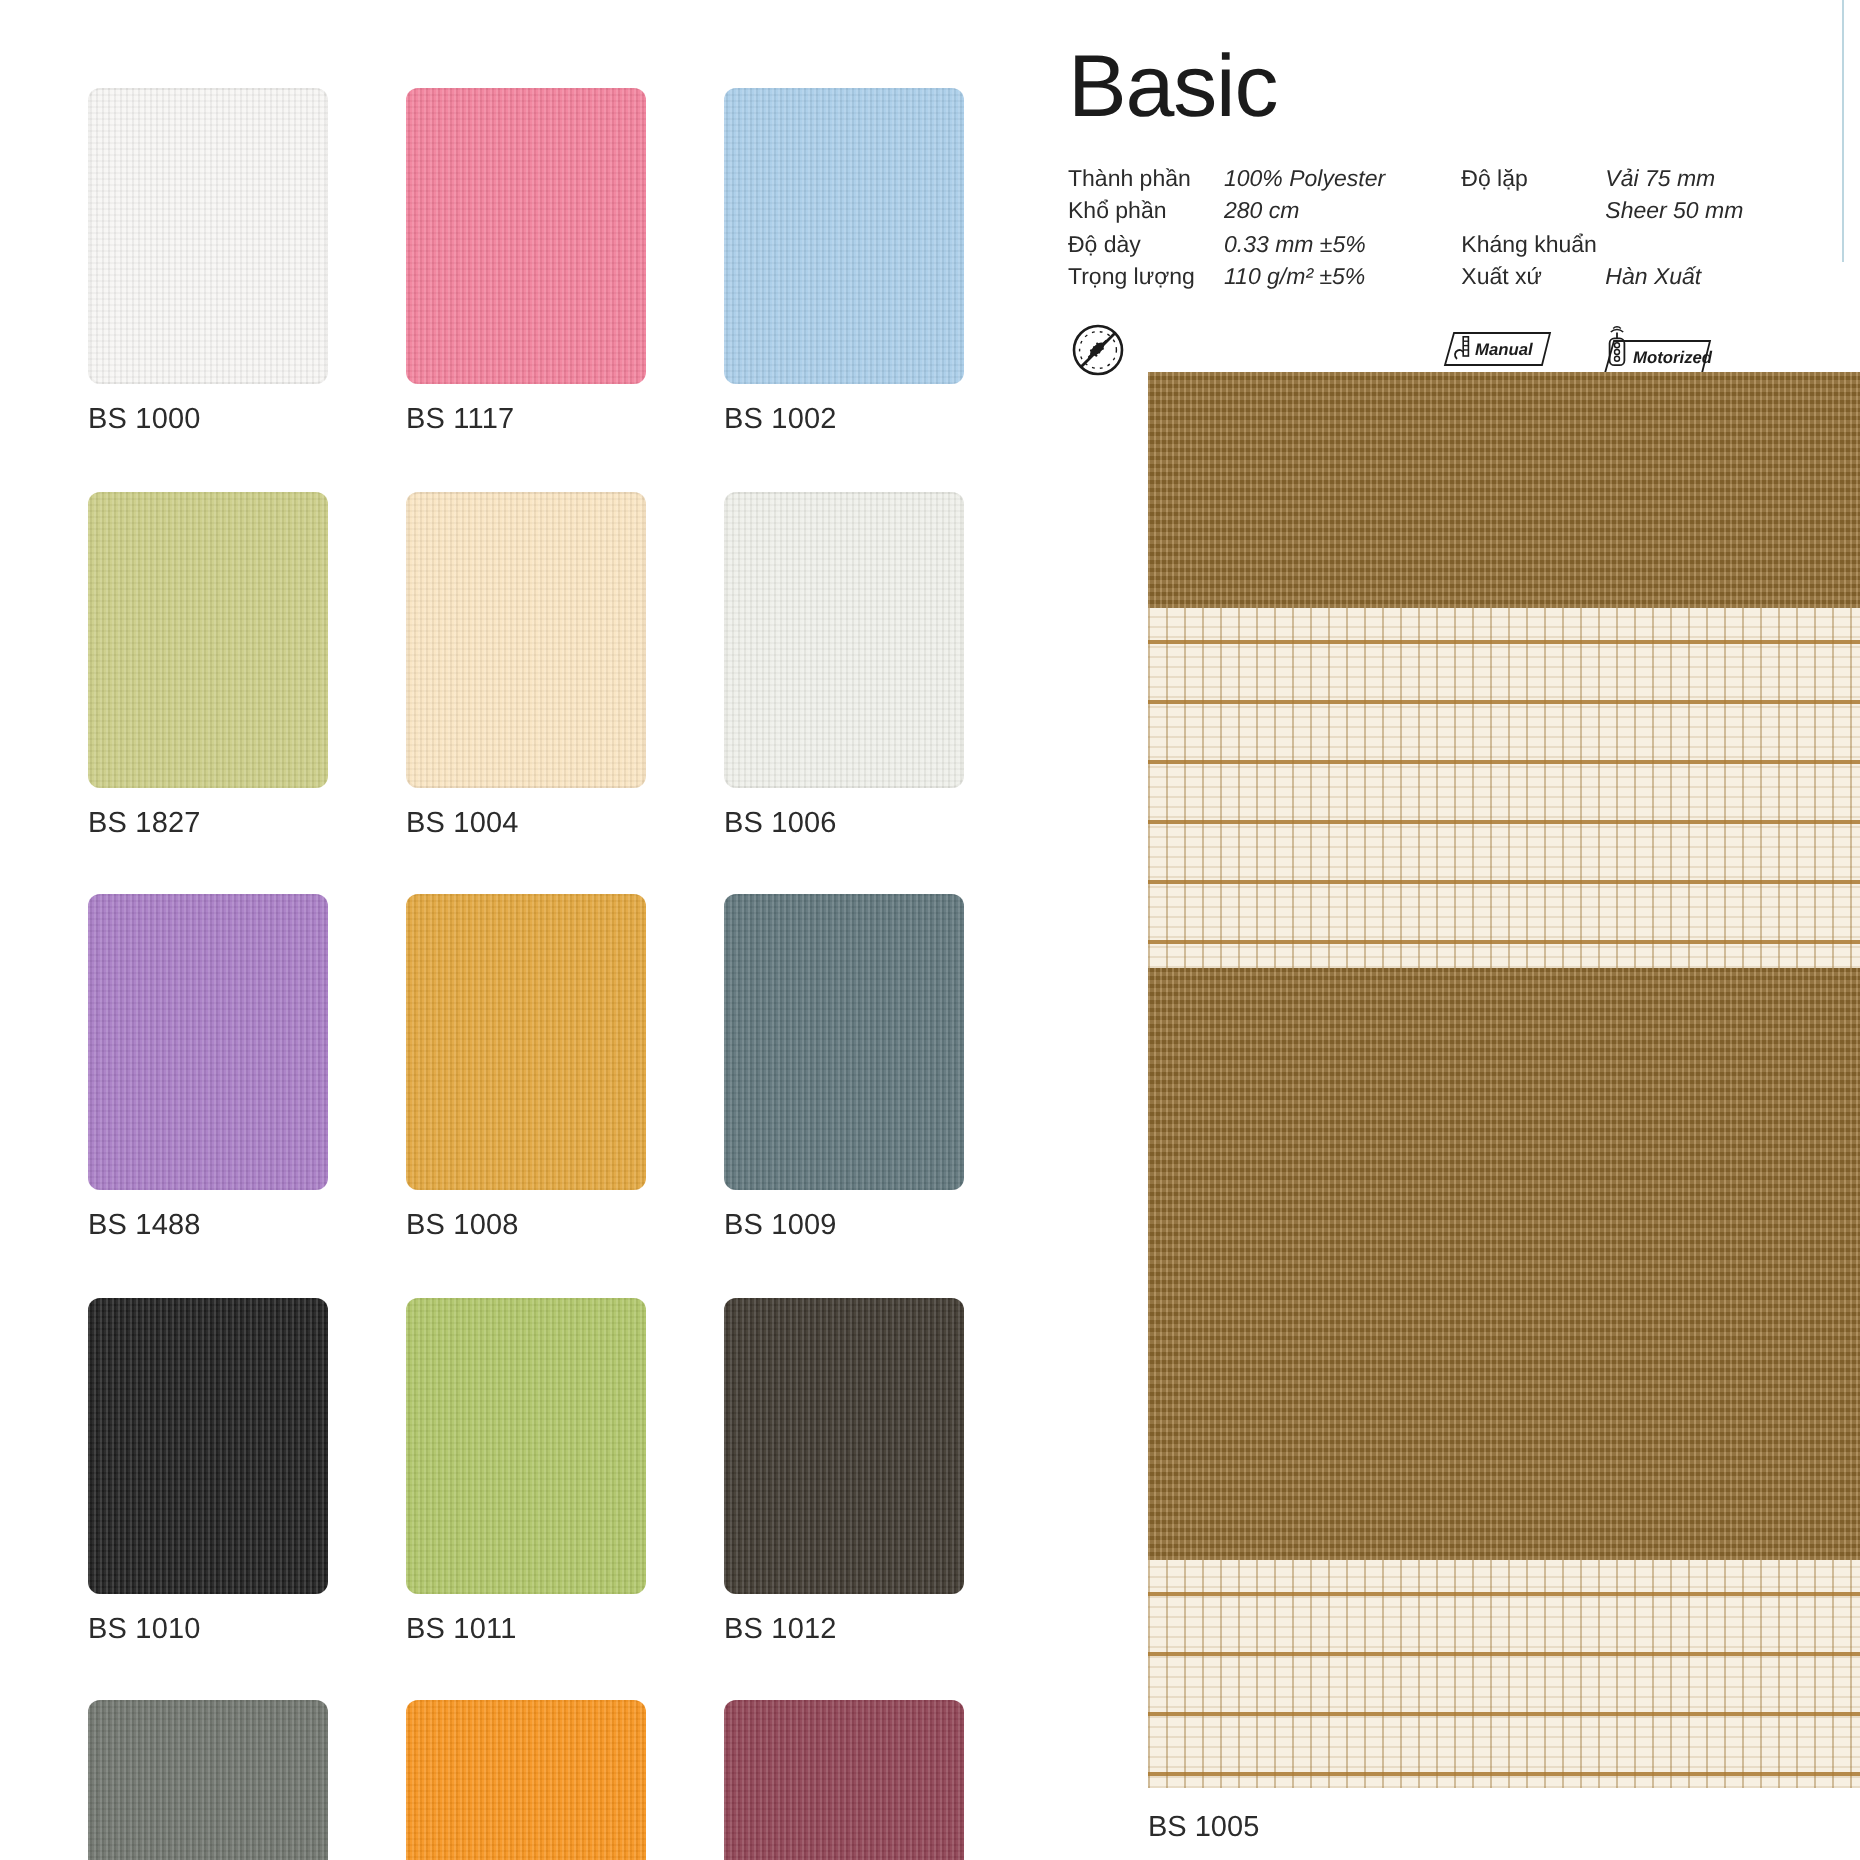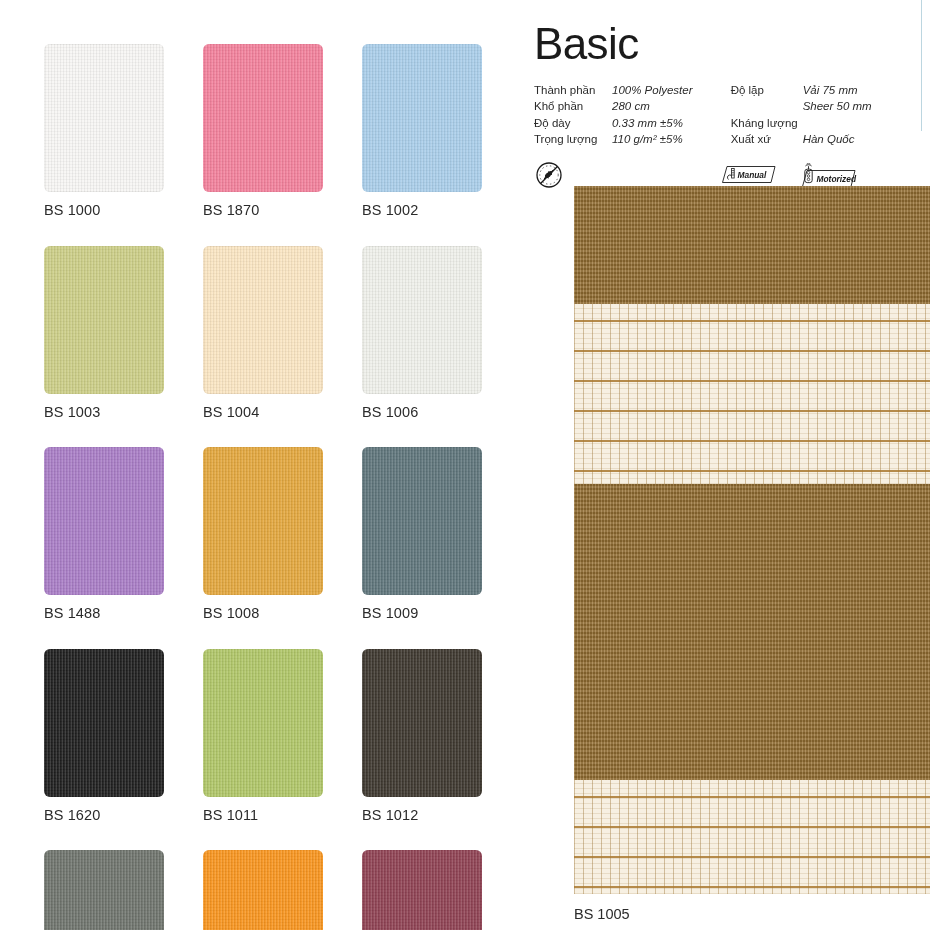--- a/index.html
+++ b/index.html
@@ -205,29 +205,29 @@
 
 <div class="page-edge-rule"></div>
 
 <div class="swatch-grid">
     <div class="swatch-cell">
       <div class="swatch-chip light" style="background-color: rgb(247, 246, 244);"></div>
       <div class="swatch-label">BS 1000</div>
     </div>
     <div class="swatch-cell">
       <div class="swatch-chip" style="background-color: rgb(242, 128, 155);"></div>
-      <div class="swatch-label">BS 1870</div>
+      <div class="swatch-label">BS 1117</div>
     </div>
     <div class="swatch-cell">
       <div class="swatch-chip" style="background-color: rgb(169, 205, 233);"></div>
       <div class="swatch-label">BS 1002</div>
     </div>
     <div class="swatch-cell">
       <div class="swatch-chip" style="background-color: rgb(203, 205, 134);"></div>
-      <div class="swatch-label">BS 1003</div>
+      <div class="swatch-label">BS 1827</div>
     </div>
     <div class="swatch-cell">
       <div class="swatch-chip light" style="background-color: rgb(250, 229, 194);"></div>
       <div class="swatch-label">BS 1004</div>
     </div>
     <div class="swatch-cell">
       <div class="swatch-chip light" style="background-color: rgb(239, 240, 234);"></div>
       <div class="swatch-label">BS 1006</div>
     </div>
     <div class="swatch-cell">
@@ -237,21 +237,21 @@
     <div class="swatch-cell">
       <div class="swatch-chip" style="background-color: rgb(226, 166, 61);"></div>
       <div class="swatch-label">BS 1008</div>
     </div>
     <div class="swatch-cell">
       <div class="swatch-chip" style="background-color: rgb(94, 116, 122);"></div>
       <div class="swatch-label">BS 1009</div>
     </div>
     <div class="swatch-cell">
       <div class="swatch-chip" style="background-color: rgb(30, 30, 30);"></div>
-      <div class="swatch-label">BS 1620</div>
+      <div class="swatch-label">BS 1010</div>
     </div>
     <div class="swatch-cell">
       <div class="swatch-chip" style="background-color: rgb(175, 197, 103);"></div>
       <div class="swatch-label">BS 1011</div>
     </div>
     <div class="swatch-cell">
       <div class="swatch-chip" style="background-color: rgb(61, 55, 46);"></div>
       <div class="swatch-label">BS 1012</div>
     </div>
     <div class="swatch-cell">
@@ -281,28 +281,28 @@
           <div class="spec-row">100% Polyester</div>
           <div class="spec-row">280 cm</div>
           <div class="spec-row">0.33 mm ±5%</div>
           <div class="spec-row">110 g/m² ±5%</div>
         </div>
     </div>
     <div class="spec-col-right">
       <div class="spec-keys-2">
           <div class="spec-row">Độ lặp</div>
           <div class="spec-row blank">&nbsp;</div>
-          <div class="spec-row">Kháng lượng</div>
+          <div class="spec-row">Kháng khuẩn</div>
           <div class="spec-row">Xuất xứ</div>
         </div>
       <div class="spec-vals">
           <div class="spec-row">Vải 75 mm</div>
           <div class="spec-row">Sheer 50 mm</div>
           <div class="spec-row blank">&nbsp;</div>
-          <div class="spec-row">Hàn Quốc</div>
+          <div class="spec-row">Hàn Xuất</div>
         </div>
     </div>
   </div>
 
   <div class="feature-row">
 
     <span class="icon-antibacterial">
       <svg width="28" height="28" viewBox="0 0 28 28">
         <circle cx="14" cy="14" r="12" fill="none" stroke="#1b1b1b" stroke-width="1.3"></circle>
         <circle cx="14" cy="14" r="9.2" fill="none" stroke="#1b1b1b" stroke-width="0.7" stroke-dasharray="1.4 2.6"></circle>

